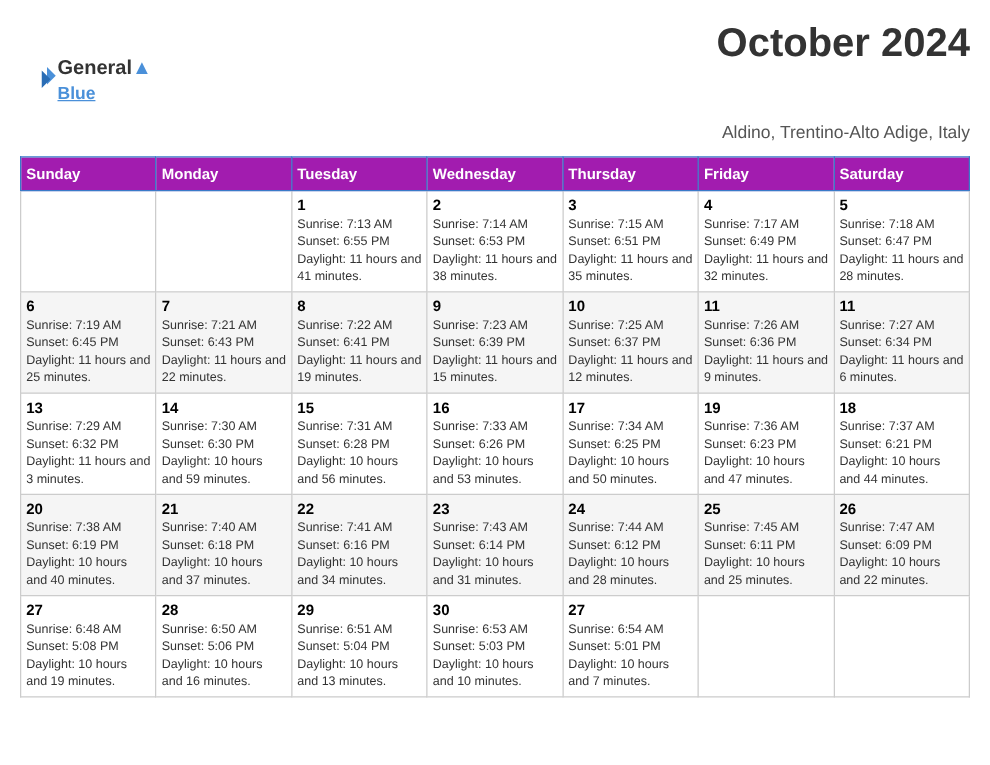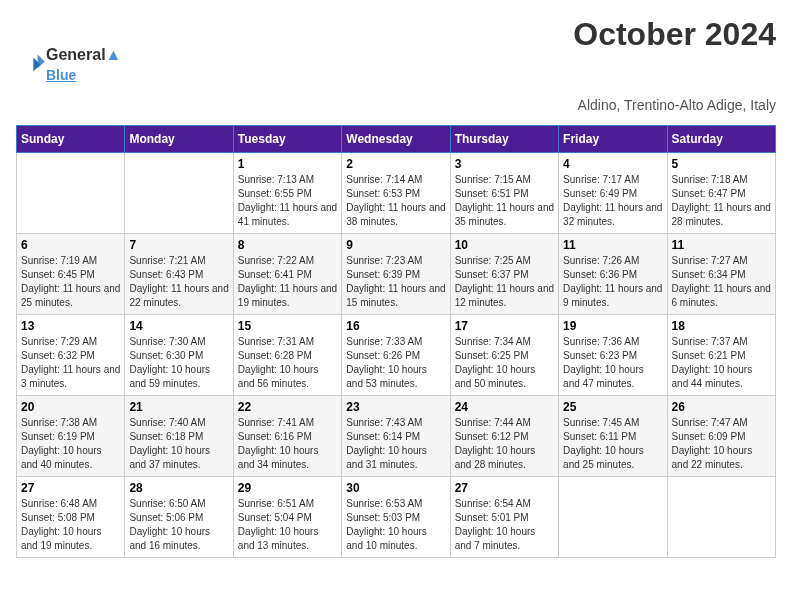--- a/index.html
+++ b/index.html
@@ -37,21 +37,21 @@
       font-size: 14px;
       color: #555;
       margin-top: 44px;
     }
     table {
       width: 100%;
       border-collapse: collapse;
       font-size: 11px;
     }
     thead tr th {
-      background-color: #4c1d95;
+      background-color: #a21caf;
       color: #fff;
       padding: 6px 4px;
       text-align: left;
       font-size: 12px;
       font-weight: bold;
       border: 1px solid #3a7bc8;
     }
     tbody tr td {
       border: 1px solid #ccc;
       vertical-align: top;

